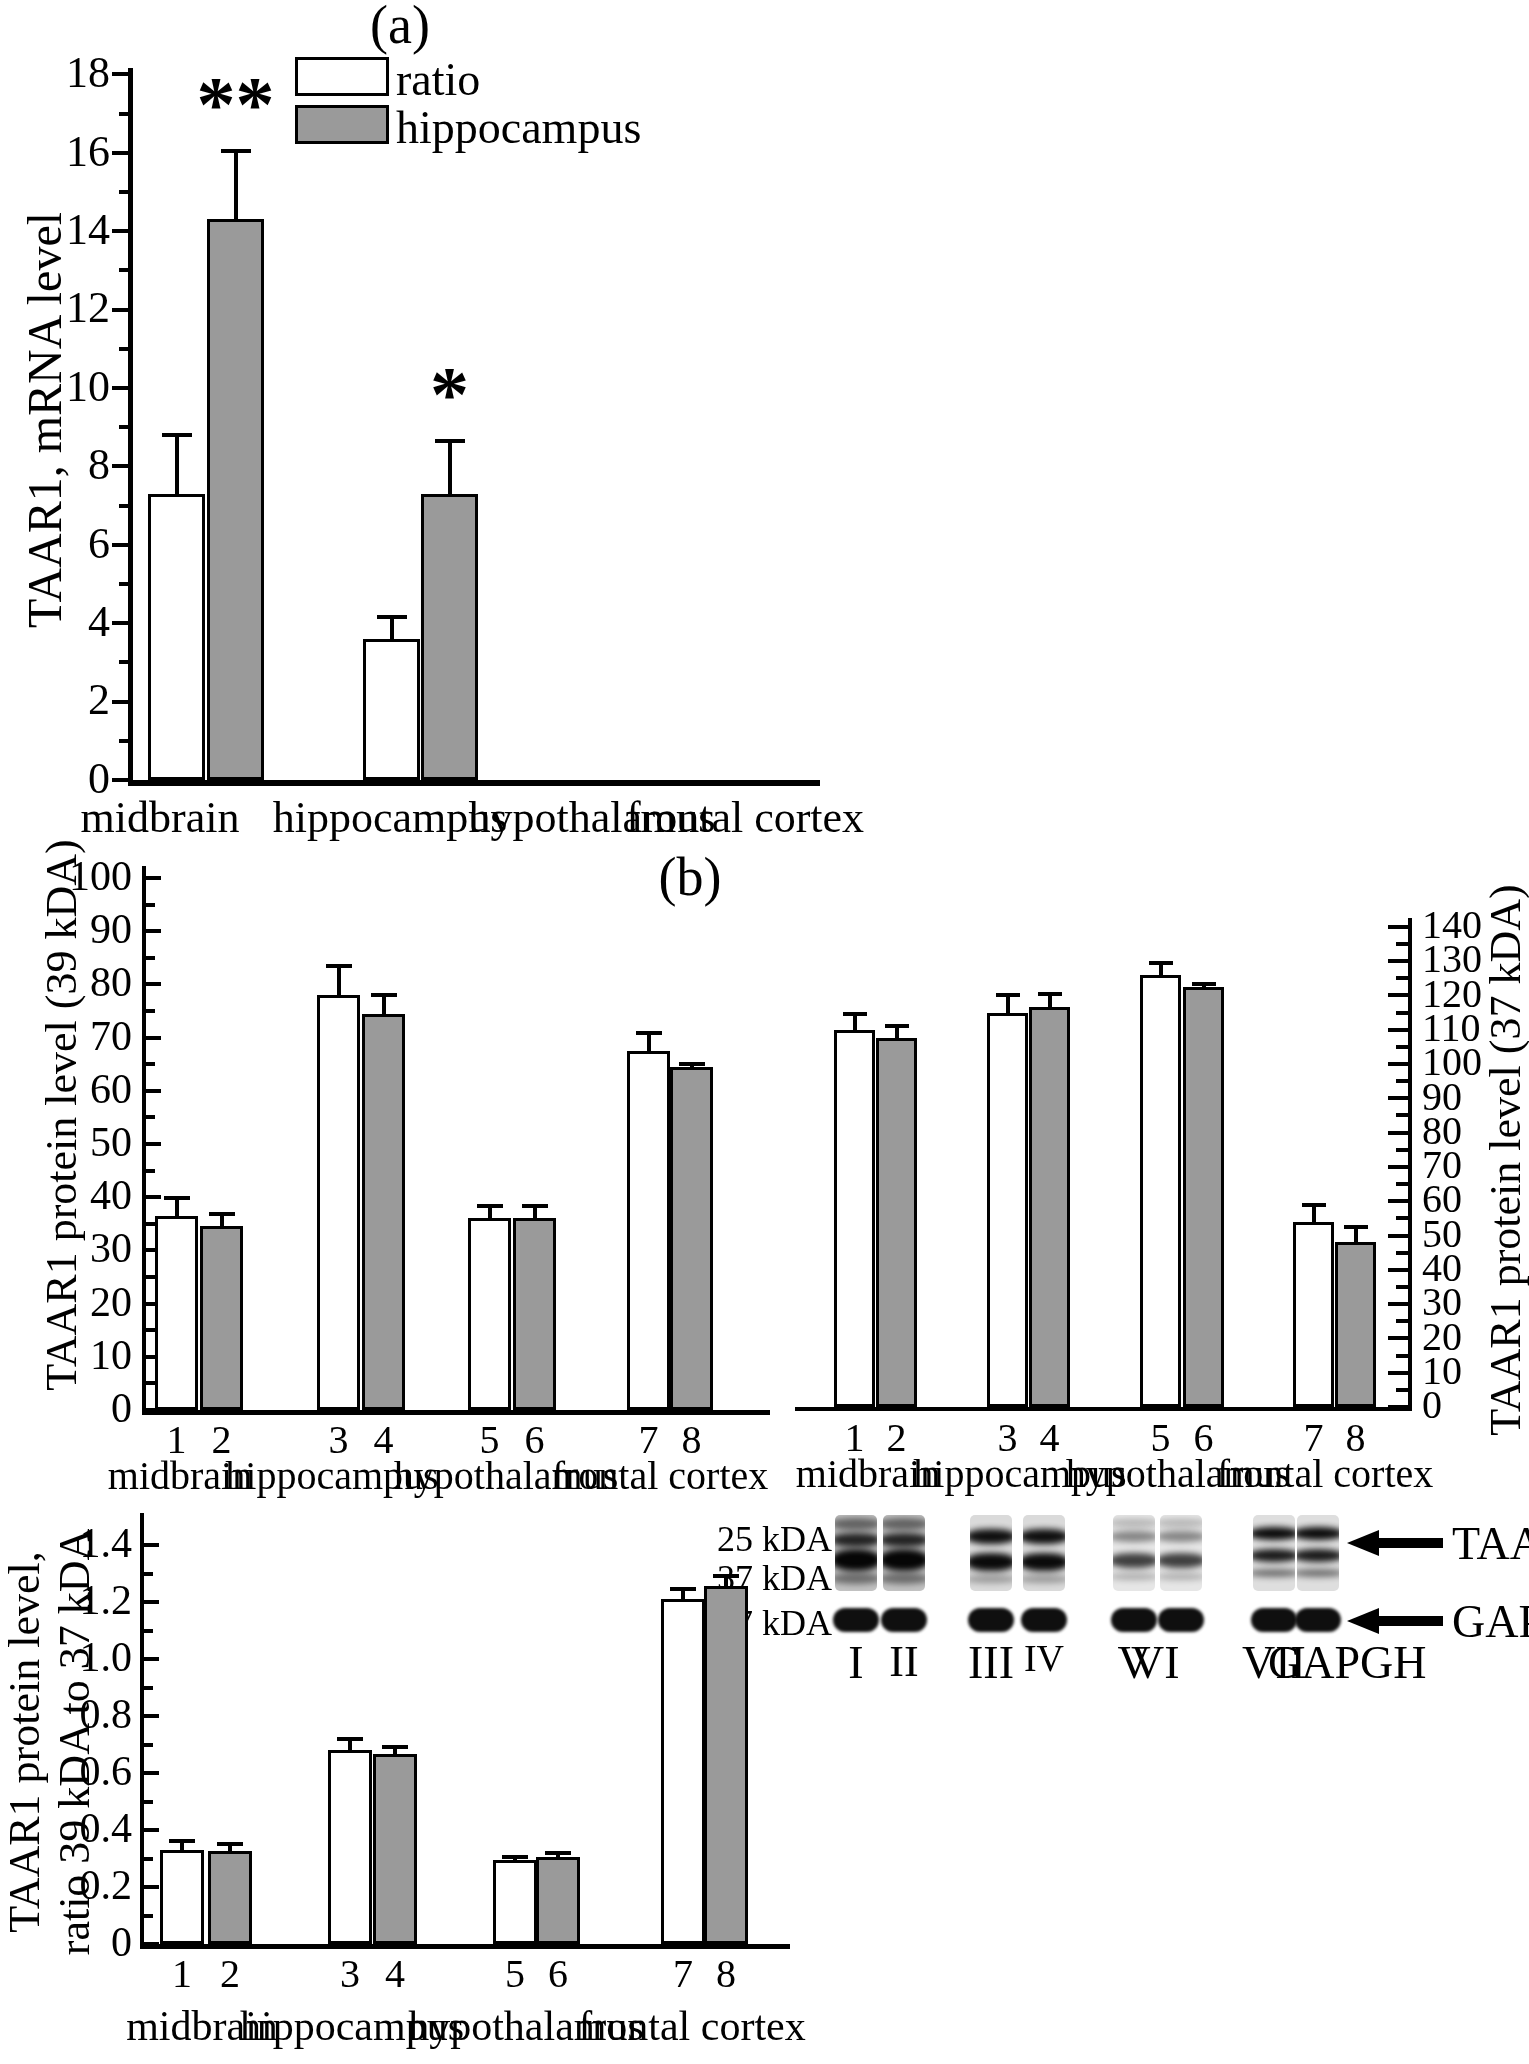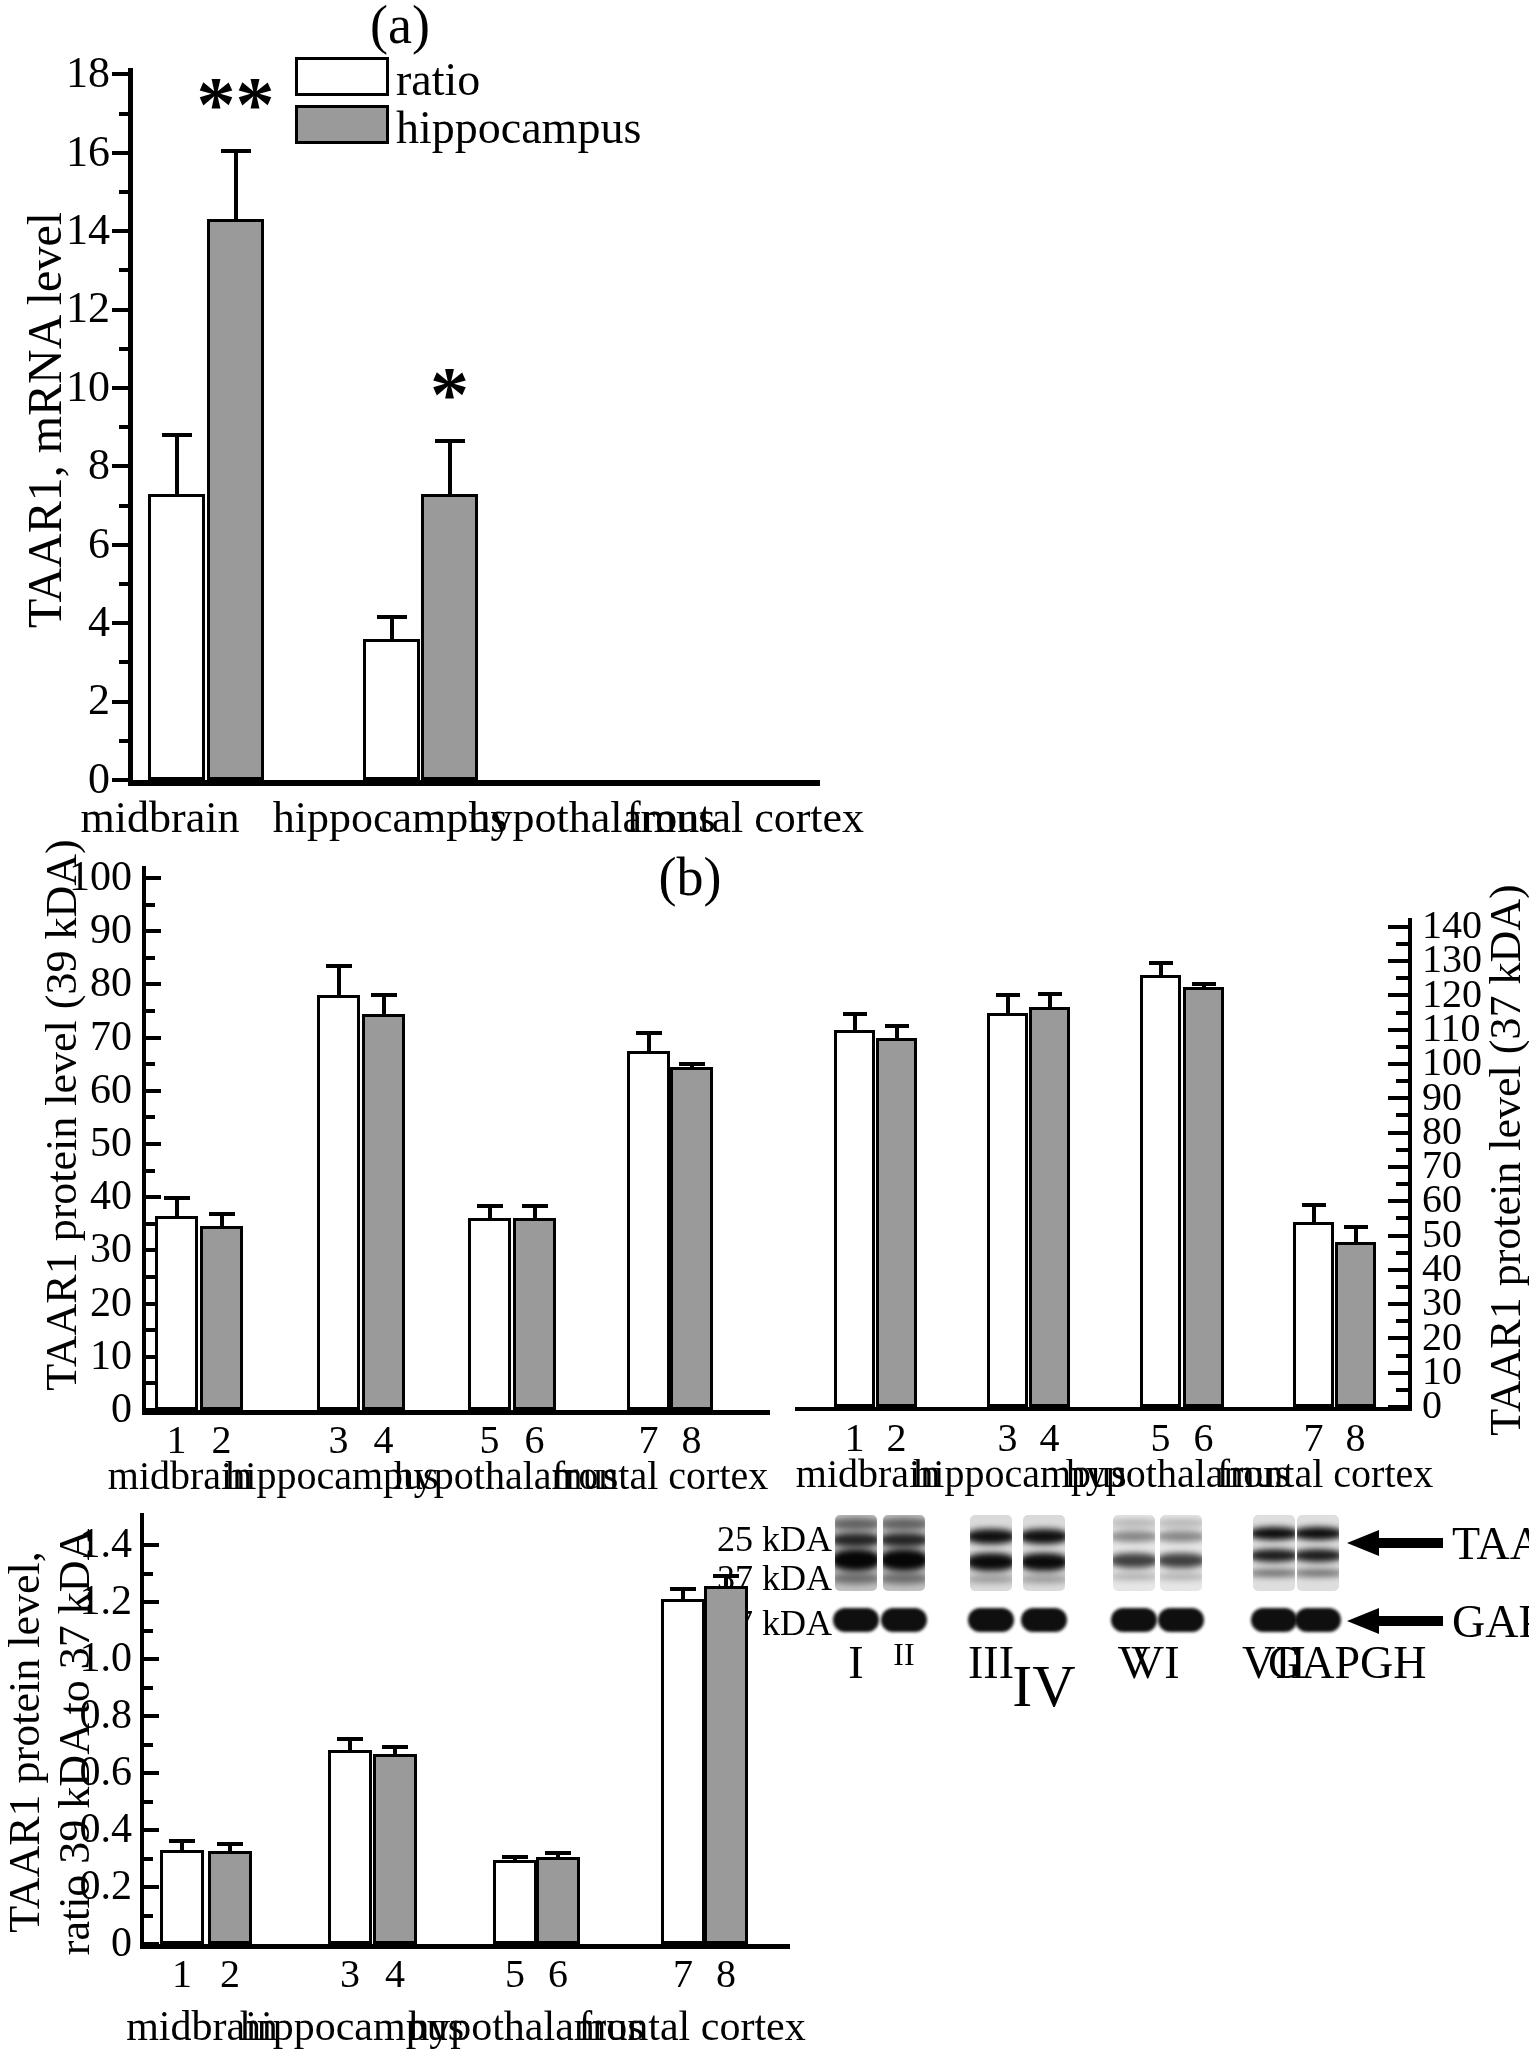--- a/index.html
+++ b/index.html
@@ -355,23 +355,23 @@
       <div style="position: absolute; left: -4px; width: 50px; top: 54px; height: 8px; background: rgb(0, 0, 0); opacity: 0.5; border-radius: 45%; filter: blur(3px);"></div>
     </div>
     <div style="position: absolute; left: 1251px; top: 1608px; width: 46px; height: 24px; background: rgb(6, 6, 6); opacity: 0.96; border-radius: 12px; filter: blur(1.5px);"></div>
     <div style="position: absolute; left: 1297px; top: 1515px; width: 42px; height: 76px; background: rgb(222, 222, 222); border-radius: 5px; overflow: hidden;">
       <div style="position: absolute; left: -4px; width: 50px; top: 12px; height: 13px; background: rgb(0, 0, 0); opacity: 0.95; border-radius: 45%; filter: blur(3px);"></div>
       <div style="position: absolute; left: -4px; width: 50px; top: 34px; height: 13px; background: rgb(0, 0, 0); opacity: 0.88; border-radius: 45%; filter: blur(3px);"></div>
       <div style="position: absolute; left: -4px; width: 50px; top: 54px; height: 8px; background: rgb(0, 0, 0); opacity: 0.5; border-radius: 45%; filter: blur(3px);"></div>
     </div>
     <div style="position: absolute; left: 1295px; top: 1608px; width: 46px; height: 24px; background: rgb(6, 6, 6); opacity: 0.96; border-radius: 12px; filter: blur(1.5px);"></div>
     <div style="position: absolute; left: 806px; top: 1636px; width: 100px; text-align: center; font-size: 46px;">I</div>
-    <div style="position: absolute; left: 854px; top: 1636px; width: 100px; text-align: center; font-size: 32px;">II</div>
+    <div style="position: absolute; left: 854px; top: 1636px; width: 100px; text-align: center; font-size: 44px;">II</div>
     <div style="position: absolute; left: 941px; top: 1636px; width: 100px; text-align: center; font-size: 46px;">III</div>
-    <div style="position: absolute; left: 994px; top: 1636px; width: 100px; text-align: center; font-size: 60px; margin-top: 16px;">IV</div>
+    <div style="position: absolute; left: 994px; top: 1636px; width: 100px; text-align: center; font-size: 38px;">IV</div>
     <div style="position: absolute; left: 1084px; top: 1636px; width: 100px; text-align: center; font-size: 46px;">V</div>
     <div style="position: absolute; left: 1131px; top: 1636px; width: 100px; font-size: 46px;">VI</div>
     <div style="position: absolute; left: 1224px; top: 1636px; width: 100px; text-align: center; font-size: 46px;">VII</div>
     <div style="position: absolute; left: 1268px; top: 1636px; width: 100px; text-align: center; font-size: 46px;">GAPGH</div>
     <div style="position: absolute; left: 1347px; top: 1530px; width: 0px; height: 0px; border-top: 13px solid transparent; border-bottom: 13px solid transparent; border-right: 32px solid rgb(0, 0, 0); background: transparent;"></div>
     <div style="position: absolute; left: 1377px; top: 1538px; width: 66px; height: 10px; background: rgb(0, 0, 0);"></div>
     <div style="position: absolute; left: 1347px; top: 1608px; width: 0px; height: 0px; border-top: 13px solid transparent; border-bottom: 13px solid transparent; border-right: 32px solid rgb(0, 0, 0); background: transparent;"></div>
     <div style="position: absolute; left: 1377px; top: 1616px; width: 66px; height: 10px; background: rgb(0, 0, 0);"></div>
   </div>
 

